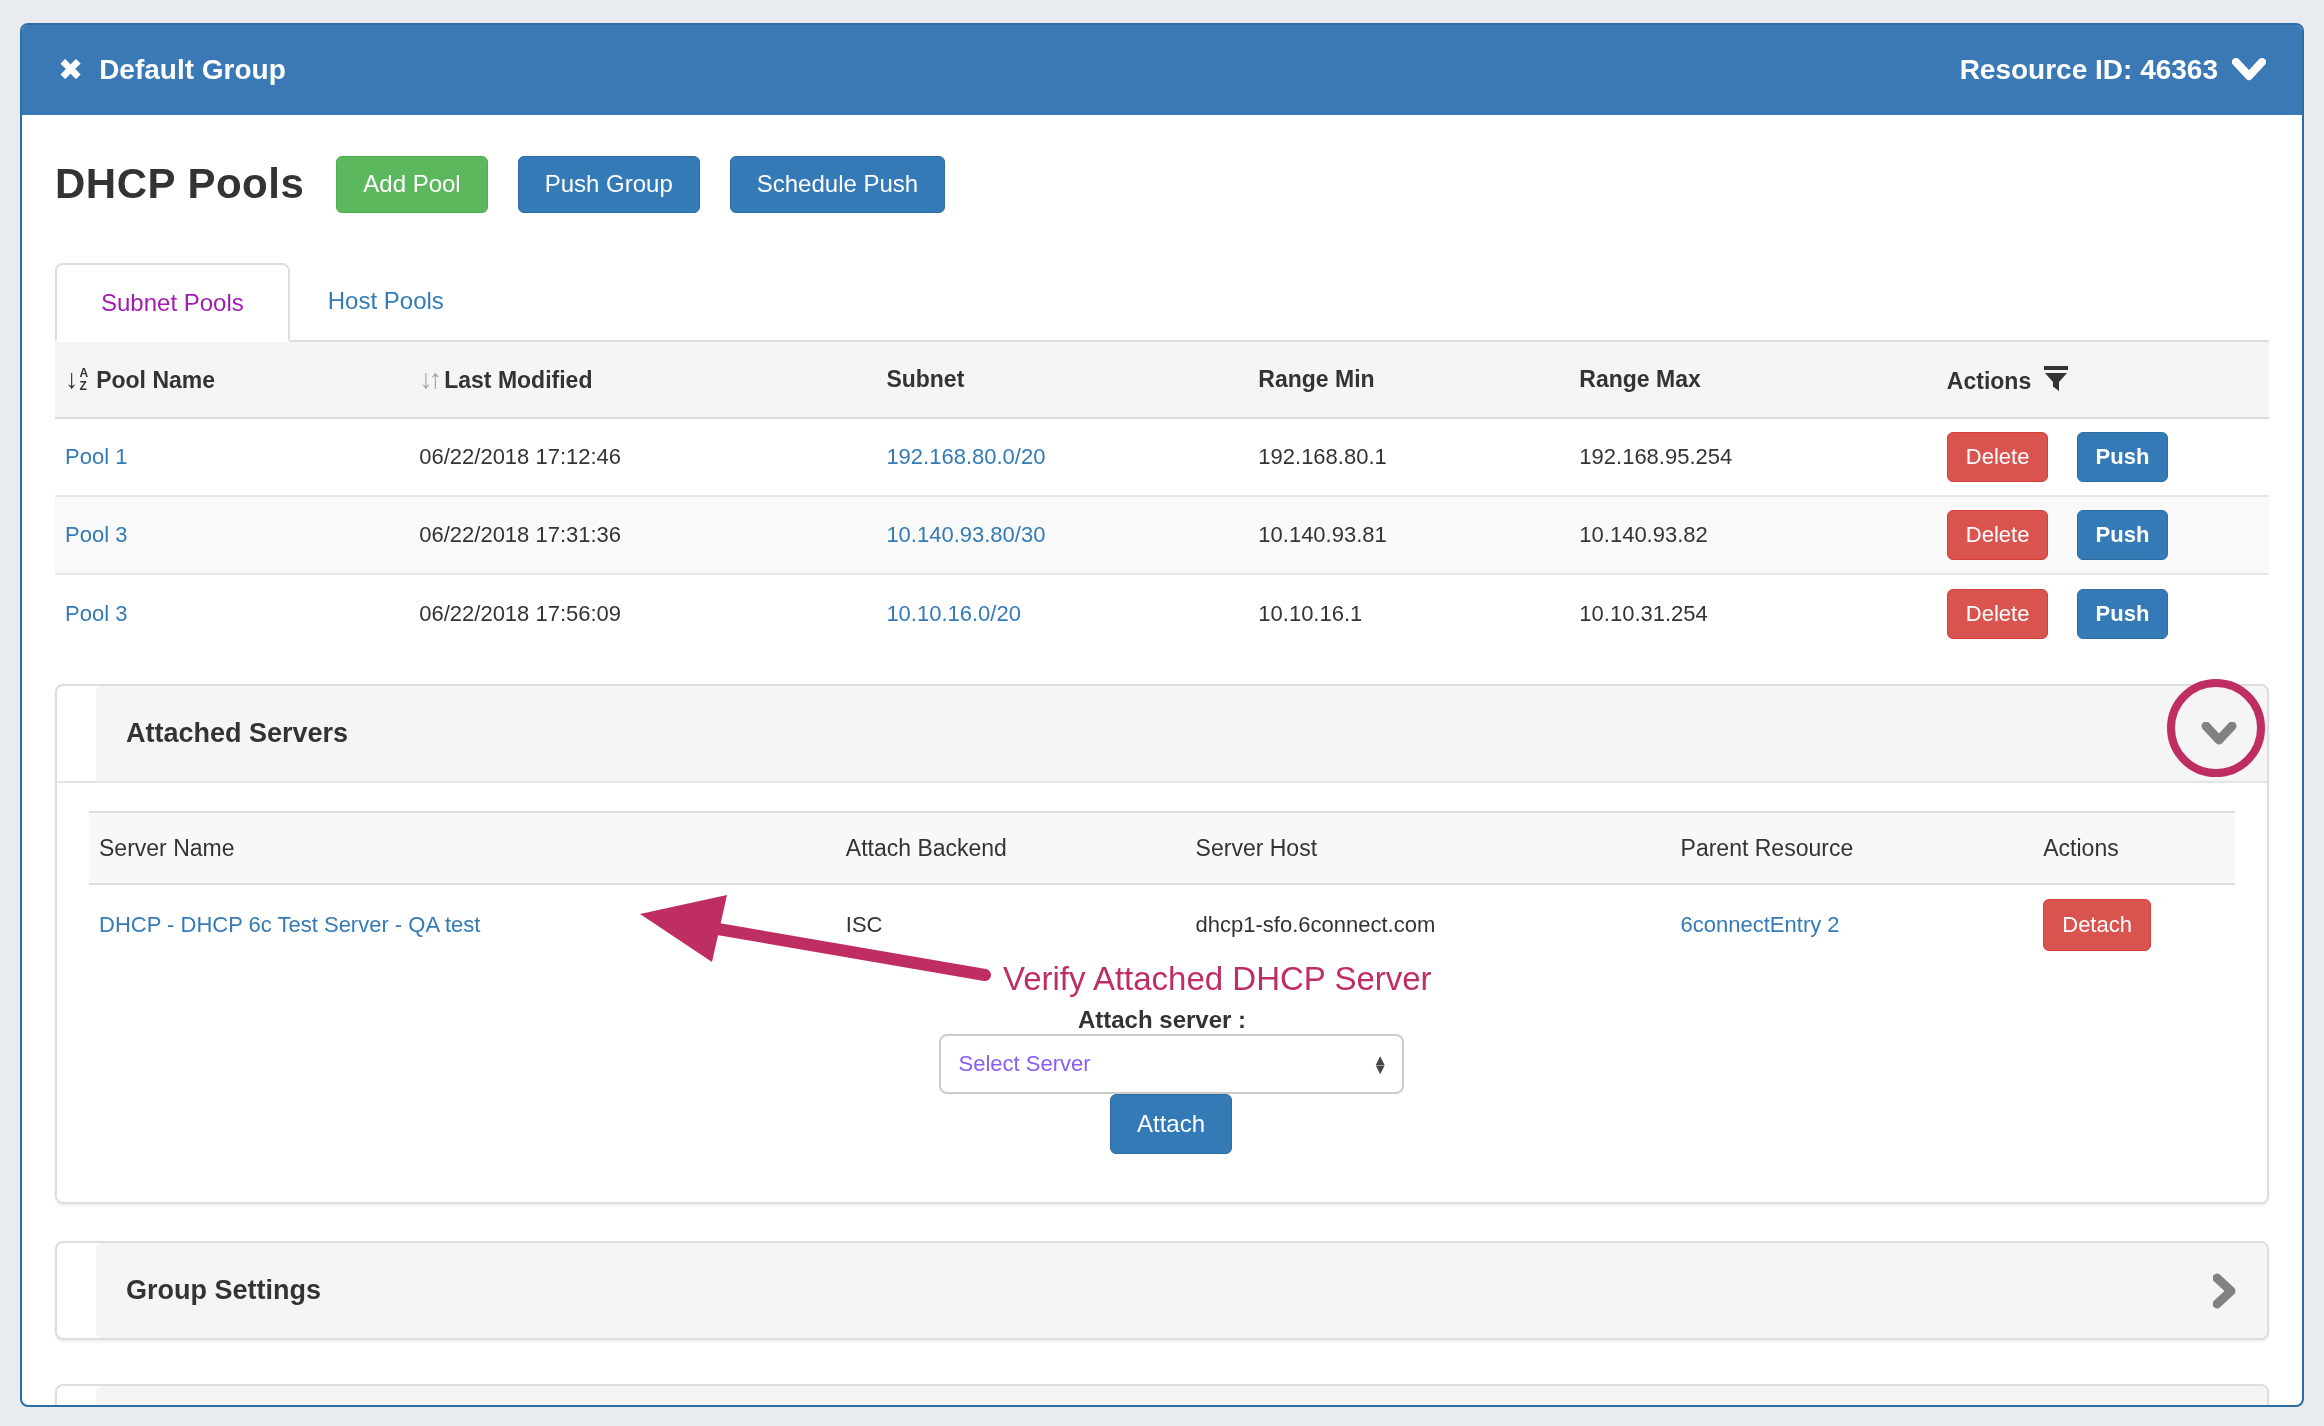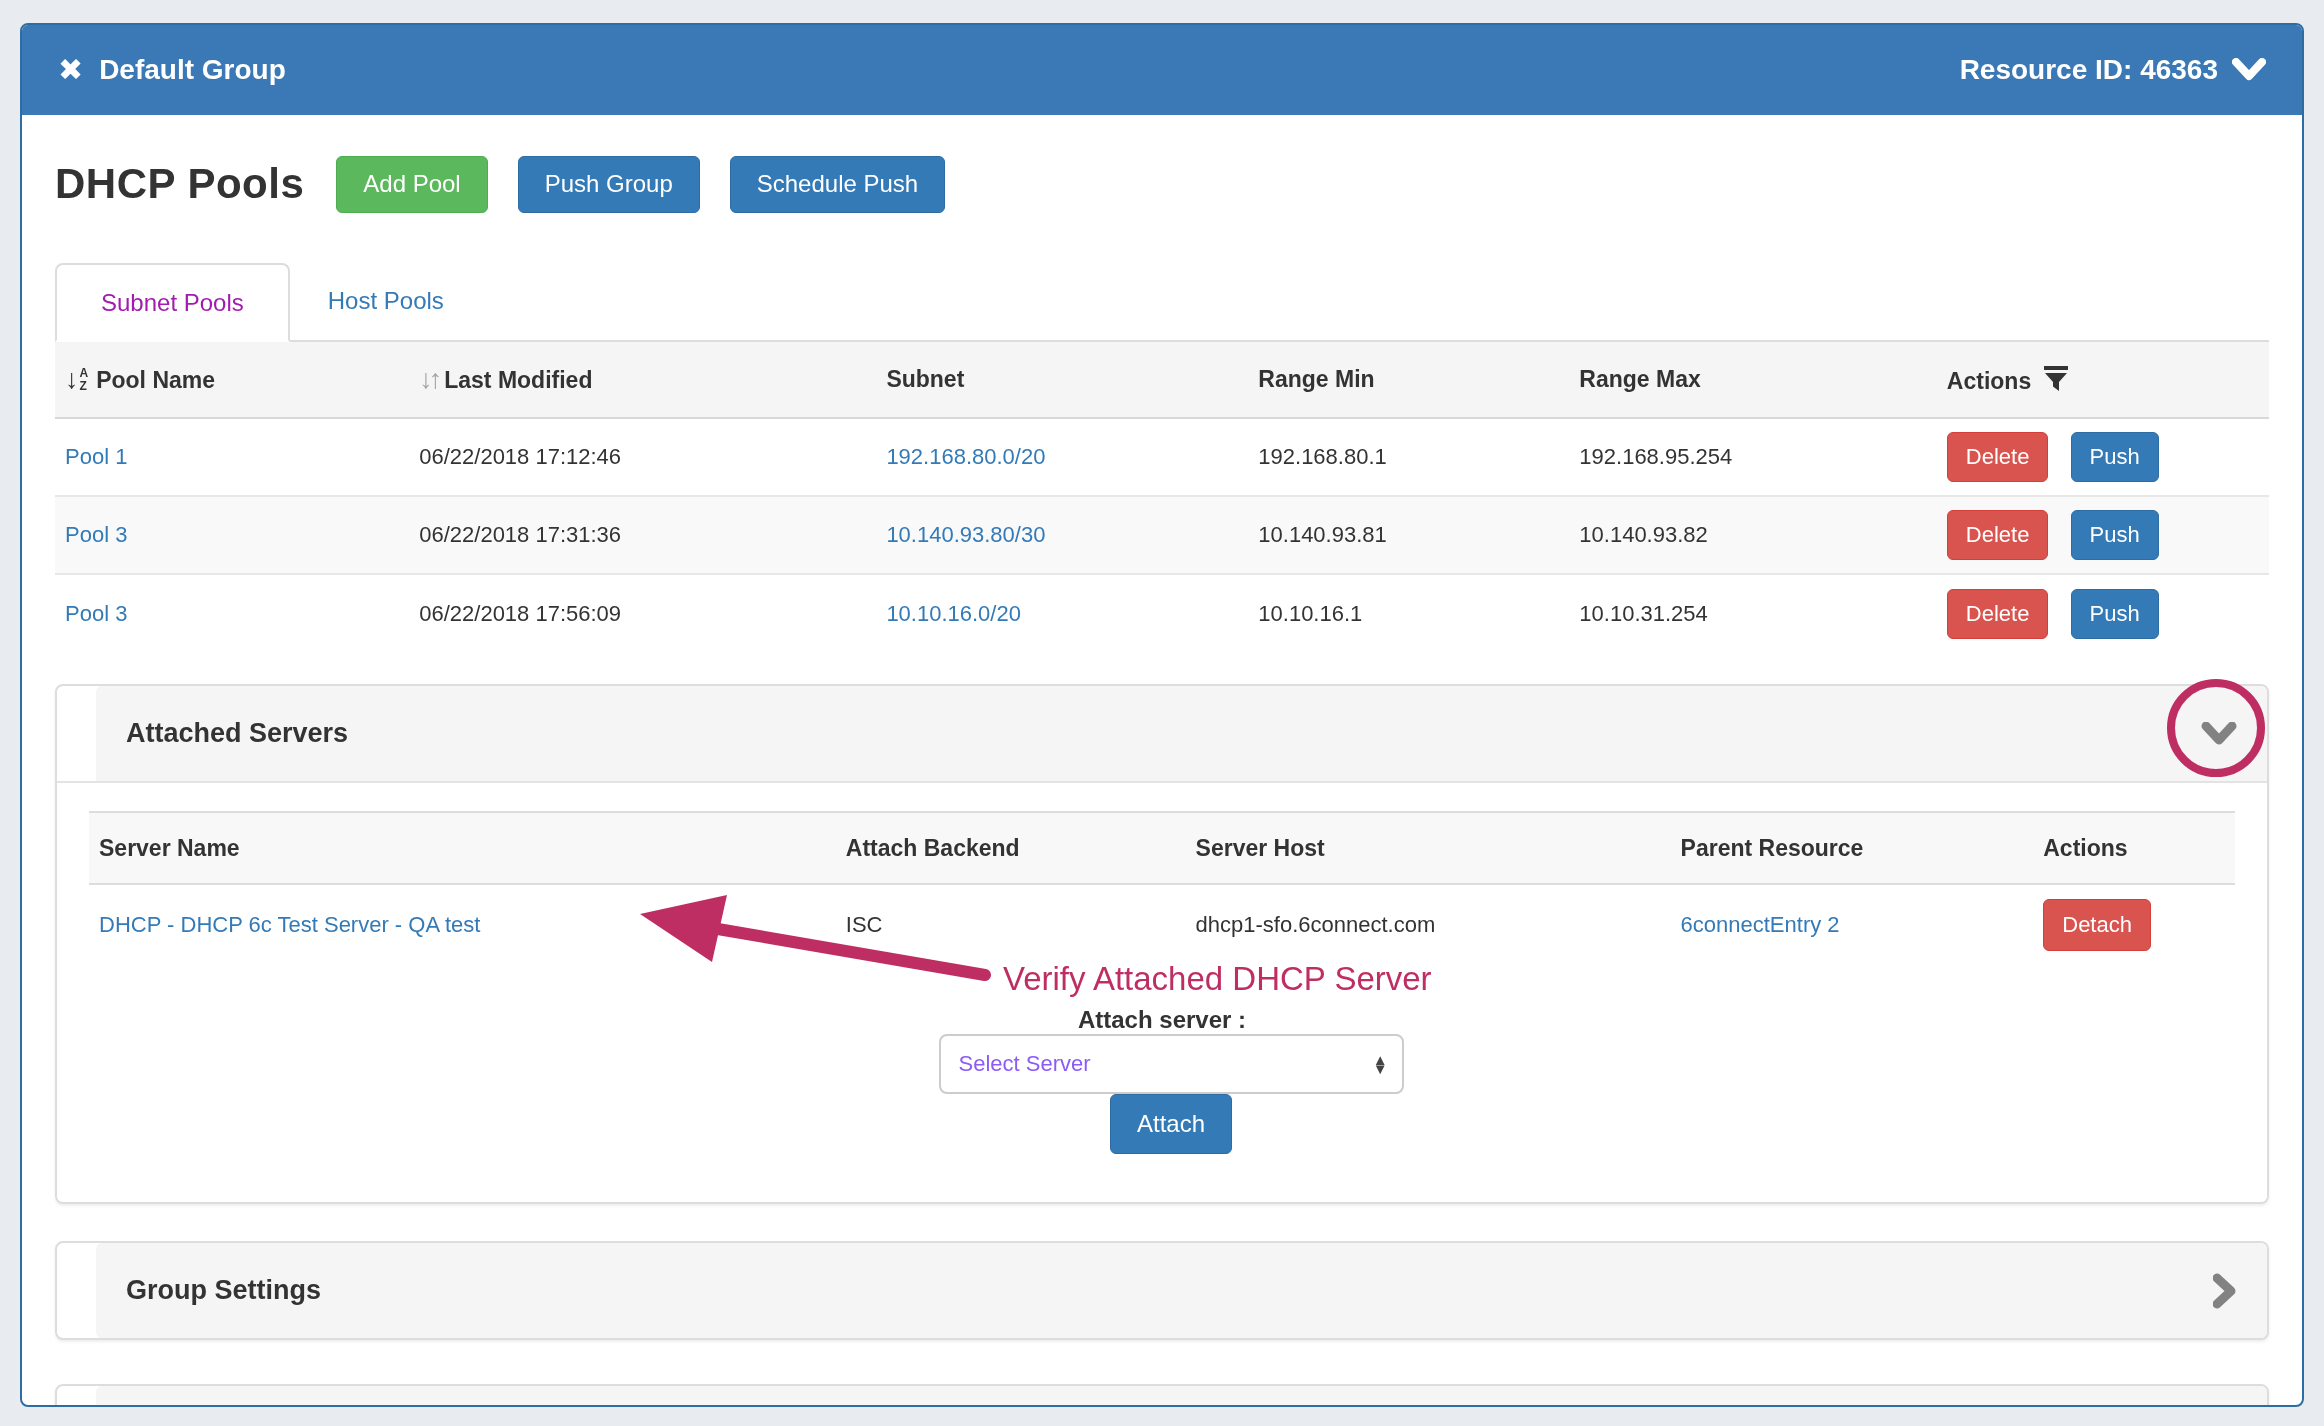--- a/index.html
+++ b/index.html
@@ -66,39 +66,39 @@
   .c1{width:16%;} .c2{width:21.1%;} .c3{width:16.8%;} .c4{width:14.5%;} .c5{width:16.6%;} .c6{width:15%;}
   a.link { color:#337ab7; text-decoration:none; cursor:pointer; }
 
   .icon-sort-az { display:inline-flex; align-items:center; margin-right:8px; }
   .icon-sort-az .sa-arrow { font-size:27px; font-weight:normal; }
   .icon-sort-az .sa-letters { display:inline-flex; flex-direction:column; font-size:12px; line-height:1.05; font-weight:bold; margin-left:1px; }
   .icon-sort-ud { color:#a6a6a6; font-size:27px; font-weight:normal; margin-right:6px; letter-spacing:-4px; }
   .funnel { margin-left:12px; vertical-align:-3px; }
 
   .cell-actions .btn { height:50px; padding:0 18px; font-size:22px; }
-  .cell-actions .btn + .btn { margin-left:16px; }
+  .cell-actions .btn + .btn { margin-left:22px;font-weight:bold; }
 
   
   .panel {
     border:2px solid #ddd; border-radius:8px; margin-top:32px;
     box-shadow:0 2px 3px rgba(0,0,0,0.07); overflow:visible; background:#fff;
   }
   .panel-header {
     background:#f5f5f5; height:95px; display:flex; align-items:center;
     padding:0 30px; border-radius:6px 6px 0 0; cursor:pointer;margin-left:39px;
   }
   .panel.collapsed .panel-header { border-radius:6px; }
   .panel-header .panel-title { font-size:27px; font-weight:bold; color:#333; }
   .panel-header .chev { margin-left:auto; display:flex; align-items:center; }
   .panel-body { border-top:2px solid #e3e3e3; padding:28px 32px 48px 32px; background:#fff; border-radius:0 0 6px 6px; }
 
   
   .servers-table th {
-    background:#f8f8f8; text-align:left; font-size:23px; font-weight:bold;
+    background:#f8f8f8; text-align:left; font-size:23px; font-weight:normal;
     height:72px; padding:0 10px; border-top:2px solid #ddd; border-bottom:2px solid #ddd; vertical-align:middle;
   }
   .servers-table td { height:80px; padding:0 10px; font-size:22px; vertical-align:middle; }
   .s1{width:34.8%;} .s2{width:16.3%;} .s3{width:22.6%;} .s4{width:16.9%;} .s5{width:9.4%;}
 
   .attach-row { display:flex; align-items:center; margin-top:42px;flex-direction:column; }
   .attach-label { font-size:24px; font-weight:bold; }
   .select {
     margin-left:18px; width:465px; height:60px; background:#fff;
     border:2px solid #ccc; border-radius:8px; display:flex; align-items:center;

